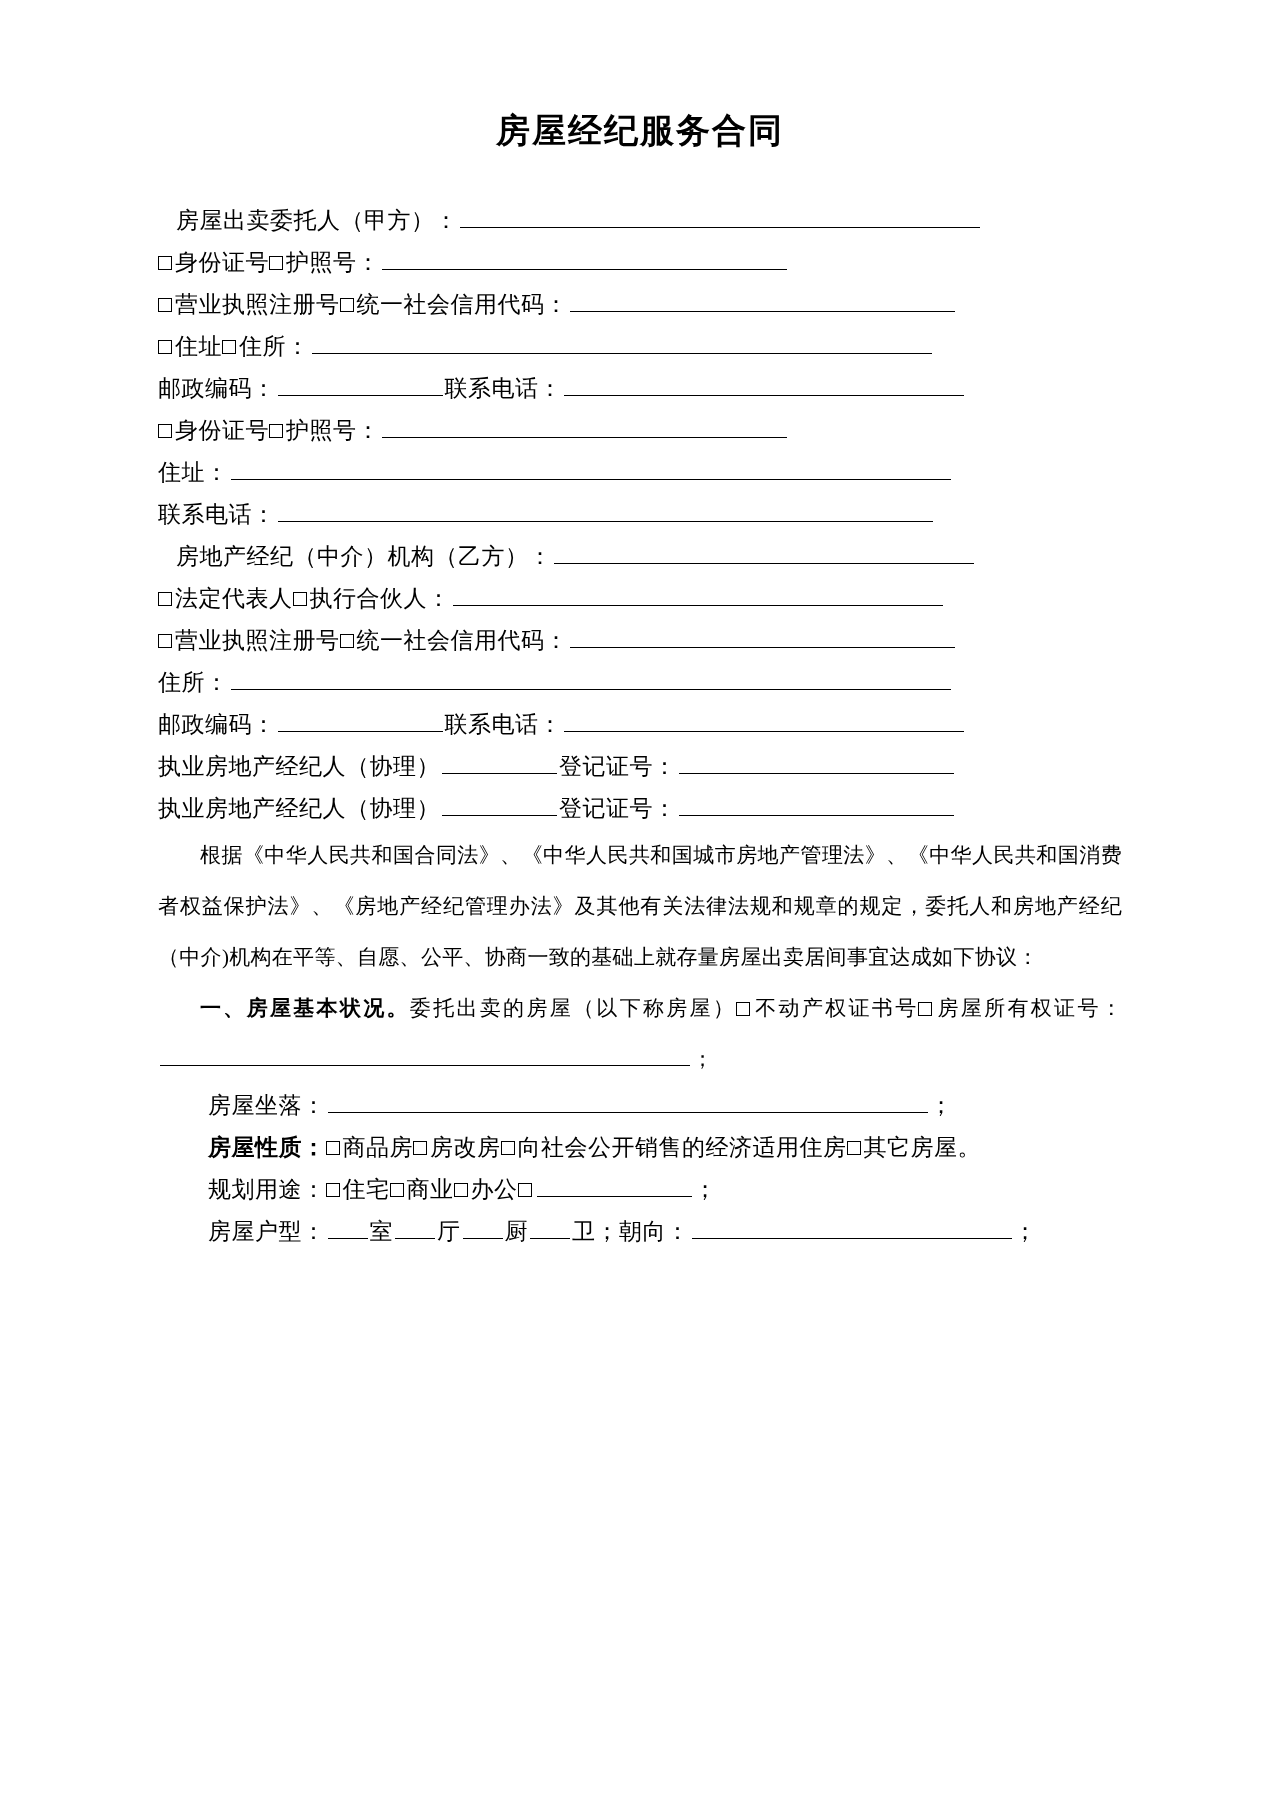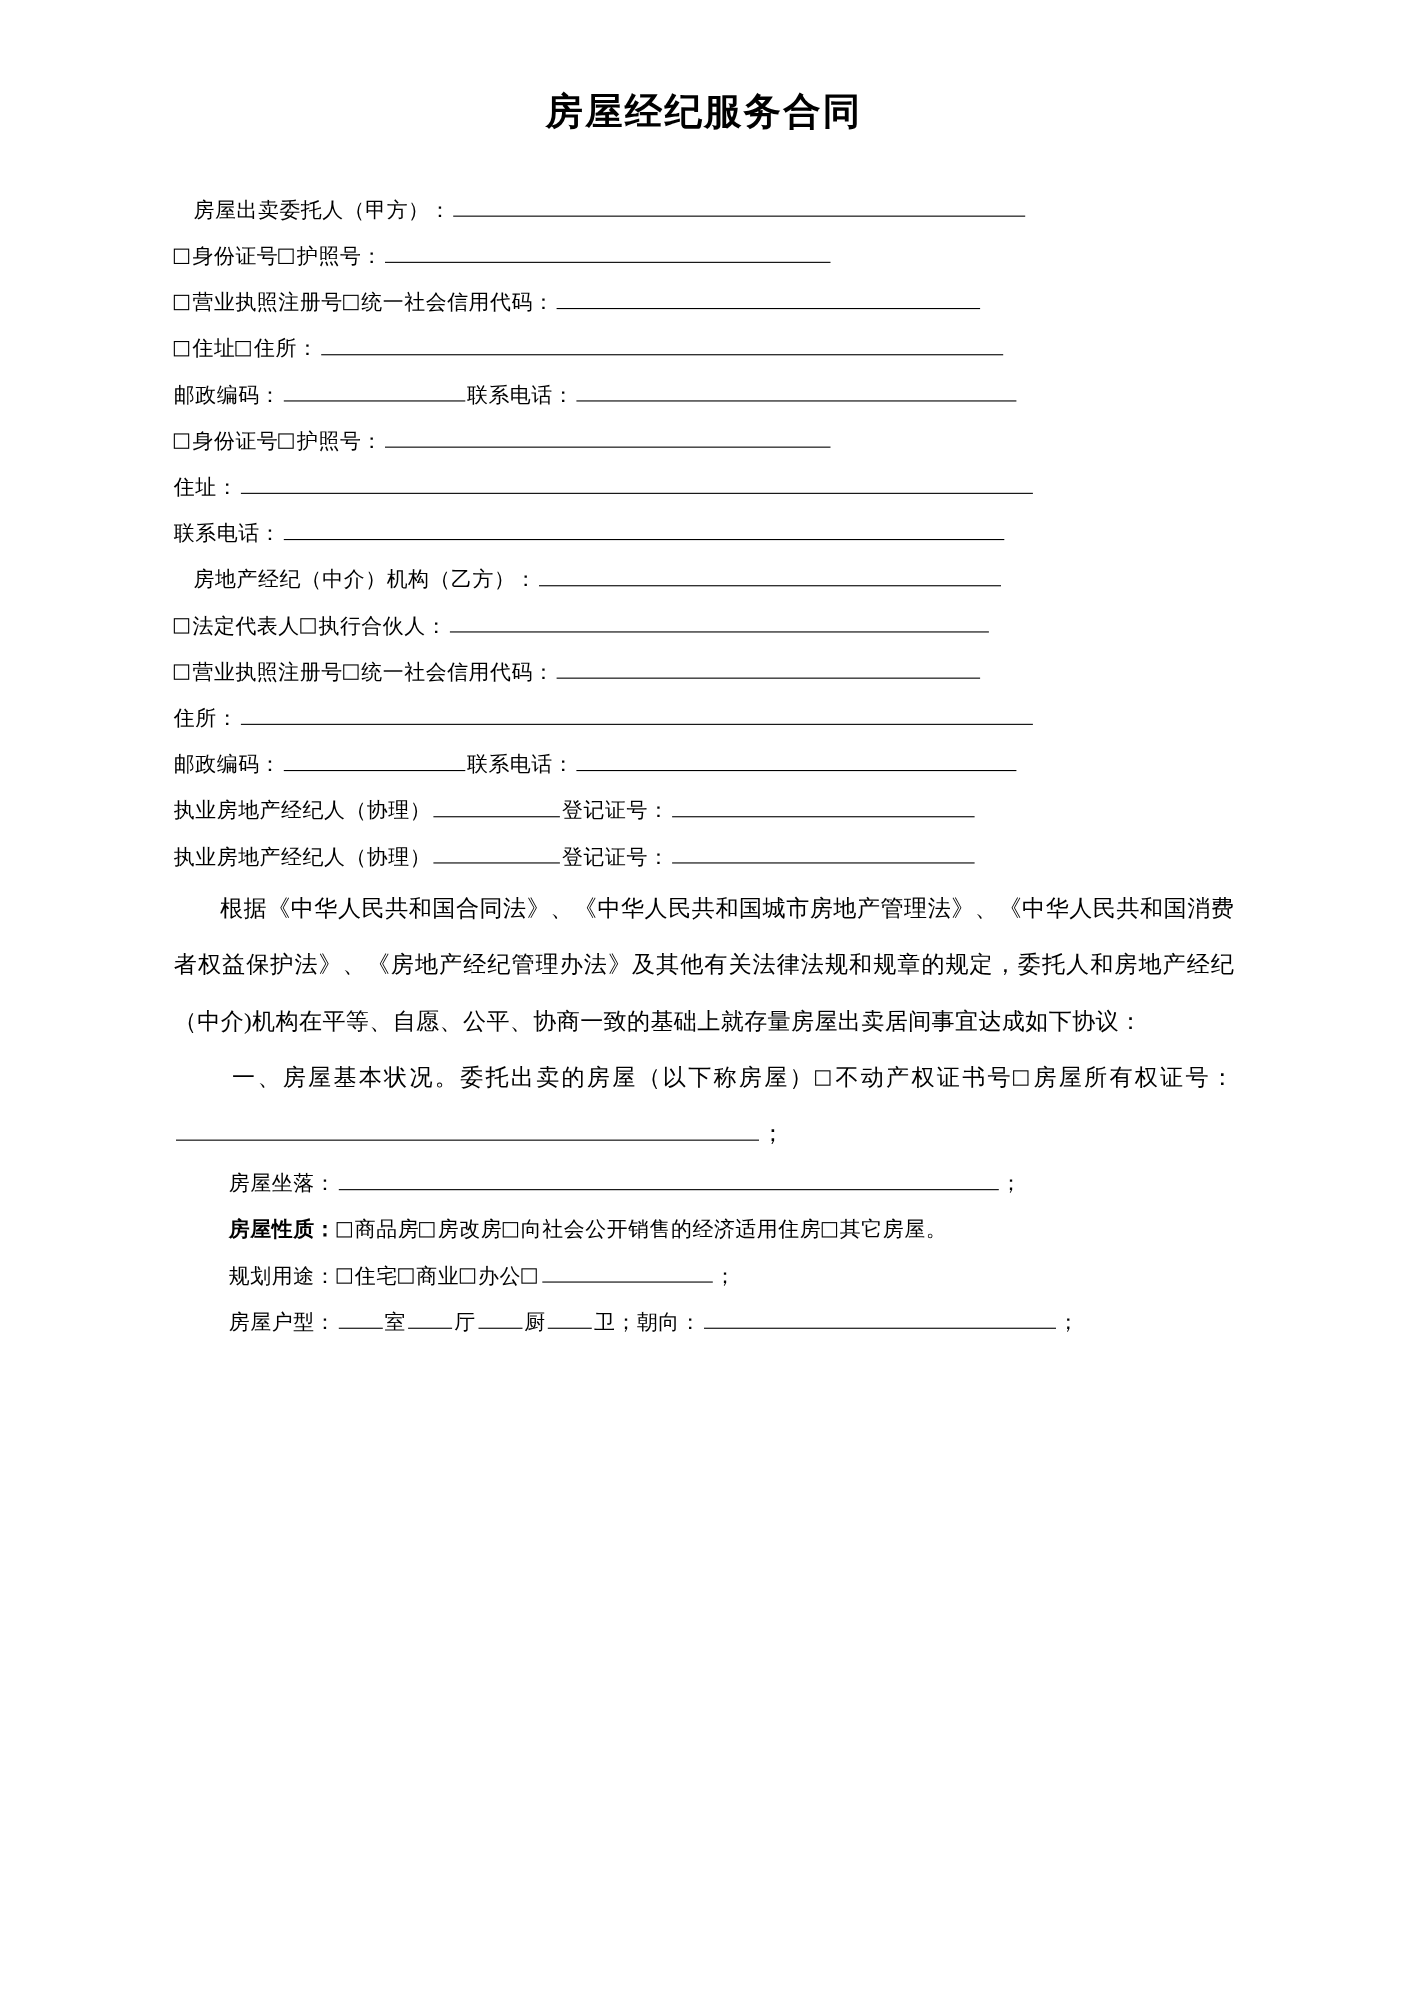--- a/index.html
+++ b/index.html
@@ -11,33 +11,33 @@
     width: 1280px;
     height: 1810px;
     font-family: "Liberation Serif", "DejaVu Serif", serif;
     color: #000000;
     position: relative;
   }
   .page {
     width: 1280px;
     height: 1810px;
     box-sizing: border-box;
-    padding: 79px 158px 0 158px;
+    padding: 108px 158px 0 158px;
     position: relative;
   }
   .doc-title {
     text-align: center;
     font-size: 34px;
     font-weight: bold;
     letter-spacing: 2px;
     margin: 0 0 46px 0;
     font-family: "Liberation Sans", "DejaVu Sans", sans-serif;
   }
   .line {
-    font-size: 19px;
+    font-size: 23px;
     line-height: 42px;
     white-space: nowrap;
     margin: 0;
     letter-spacing: 0.5px;
   }
   .line.indent1 { padding-left: 18px; }
   .line.indent2 { padding-left: 50px; }
   .fill {
     display: inline-block;
     border-bottom: 1.6px solid #000;
@@ -56,21 +56,21 @@
   }
   .para {
     font-size: 21px;
     line-height: 51px;
     text-indent: 42px;
     margin: 0;
     text-align: justify;
     letter-spacing: 0.3px;
   }
   .bold { font-weight: bold; }
-  .sec-head { font-weight: normal; margin-left: 11px; }
+  .sec-head { font-weight: bold; }
 </style>
 </head>
 <body>
 
 <div class="page">
 
   <h1 class="doc-title">房屋经纪服务合同</h1>
 
   <div>
 

